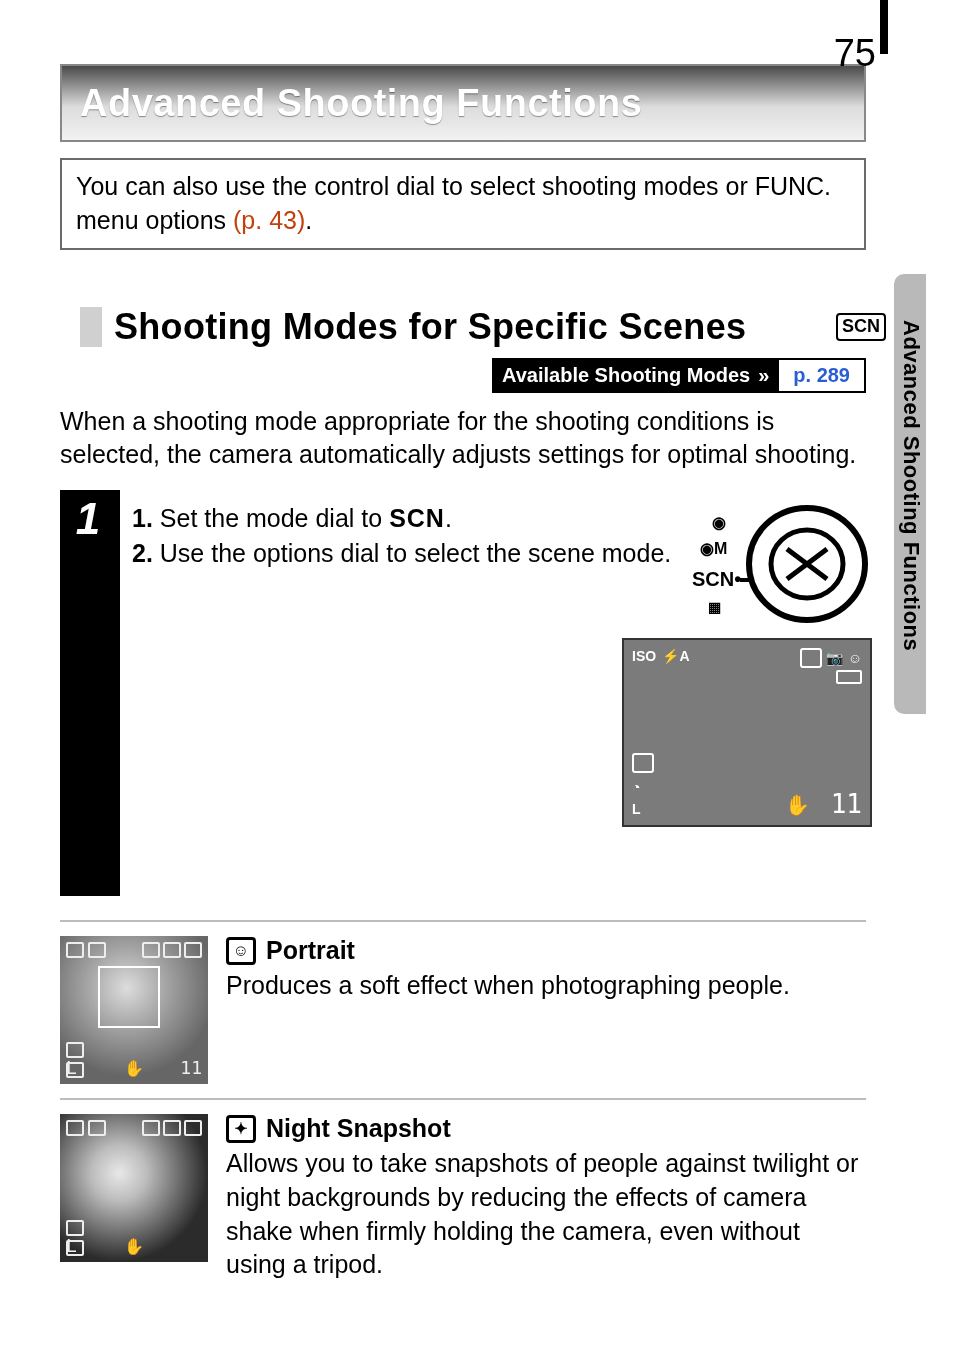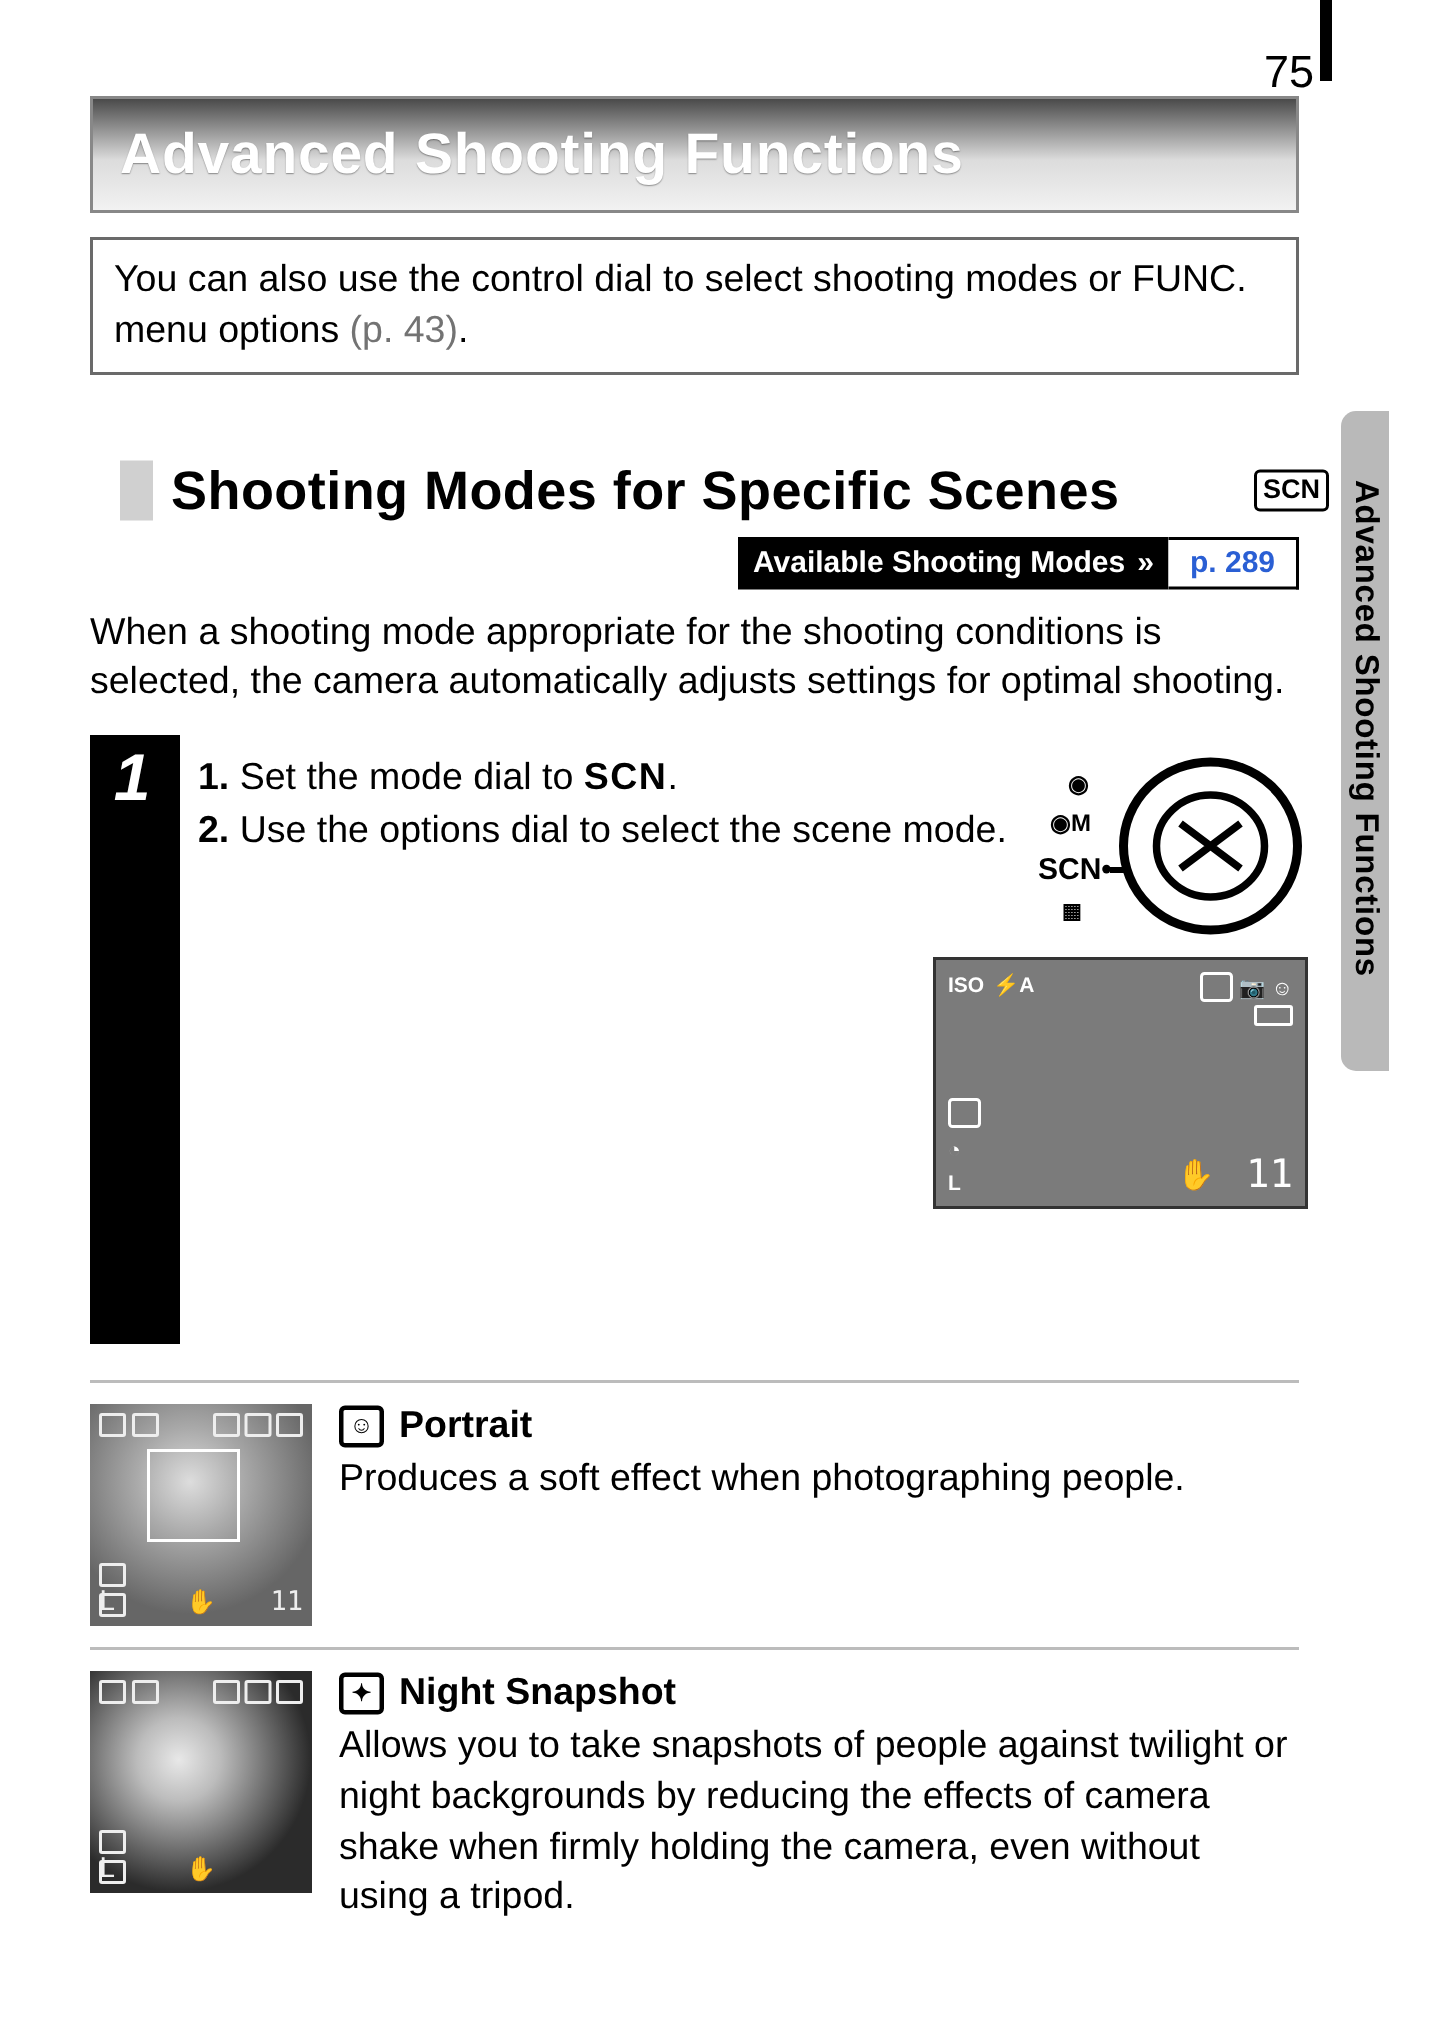--- a/index.html
+++ b/index.html
@@ -1,43 +1,43 @@
 <!DOCTYPE html>
 <html><head>
 <meta charset="utf-8">
 <style>
   * { box-sizing: border-box; margin: 0; padding: 0; }
   html, body { width: 954px; height: 1345px; background: #fff; font-family: Arial, Helvetica, sans-serif; color: #000; }
   .page { position: relative; width: 954px; height: 1345px; padding: 28px 40px 40px 60px; }
   .vbar { position: absolute; top: 0; right: 66px; width: 8px; height: 54px; background: #000; }
-  .pagenum { position: absolute; top: 32px; right: 78px; font-size: 30px; }
+  .pagenum { position: absolute; top: 32px; right: 78px; font-size: 38px; }
   .chapter-band { margin-top: 36px; height: 78px; background: linear-gradient(to bottom, #4a4a4a 0%, #dcdcdc 55%, #f2f2f2 100%); border: 2px solid #888; display: flex; align-items: center; padding-left: 18px; width: 806px; }
   .chapter-band h1 { color: #fff; font-size: 38px; font-weight: 900; font-stretch: condensed; letter-spacing: 0.5px; text-shadow: 0 1px 1px rgba(0,0,0,0.4); }
   .intro-box { margin-top: 16px; width: 806px; border: 2px solid #6a6a6a; padding: 10px 14px; font-size: 25px; line-height: 1.35; }
-  .link { color: #737373; }
+  .link { color: #c2410c; }
   .section-row { margin-top: 56px; width: 806px; display: flex; align-items: center; gap: 12px; margin-left: 20px; }
   .section-left-tick { width: 22px; height: 40px; background: #d0d0d0; }
   .section-title { font-size: 36px; font-weight: 900; letter-spacing: 0.3px; }
   .scn-badge { margin-left: auto; border: 2px solid #000; border-radius: 4px; font-weight: 700; font-size: 18px; padding: 0 4px; height: 28px; display: flex; align-items: center; }
   .modes-strip { margin-top: 10px; width: 806px; display: flex; justify-content: flex-end; align-items: stretch; }
   .modes-black { background: #000; color: #fff; font-weight: 700; font-size: 20px; padding: 4px 10px; display: flex; align-items: center; gap: 8px; }
   .modes-arrow { font-size: 20px; }
   .modes-page { background: #fff; border: 2px solid #000; border-left: none; color: #2a5fd4; font-weight: 700; font-size: 20px; padding: 4px 14px; display: flex; align-items: center; }
   .section-para { margin-top: 12px; width: 806px; font-size: 25px; line-height: 1.35; }
   .step-wrap { margin-top: 18px; width: 806px; display: flex; }
   .step-num-col { width: 56px; background: #000; color: #fff; display: flex; align-items: flex-start; justify-content: center; padding-top: 4px; }
   .step-num { font-size: 44px; font-style: italic; font-weight: 900; }
   .step-body { flex: 1; border-left: 4px solid #000; padding: 8px 0 8px 12px; position: relative; }
   .step-title { font-size: 30px; font-weight: 900; }
   .step-sub { font-size: 25px; margin-top: 6px; }
   .step-sub b { font-weight: 700; }
   .scn-text { font-weight: 900; letter-spacing: 1px; }
   .dial-area { position: absolute; right: -6px; top: 4px; width: 200px; height: 140px; }
   .dial-svg { width: 200px; height: 140px; }
-  .lcd { position: absolute; right: -6px; top: 148px; width: 250px; height: 168px; background: #7b7b7b; border: 2px solid #333; }
+  .lcd { position: absolute; right: -6px; top: 148px; width: 250px; height: 189px; background: #7b7b7b; border: 2px solid #333; }
   .lcd-ind-top-left { position: absolute; top: 8px; left: 8px; display: flex; gap: 6px; }
   .lcd-ind-top-right { position: absolute; top: 8px; right: 8px; display: flex; gap: 4px; align-items: center; }
   .lcd-batt { position: absolute; top: 30px; right: 8px; width: 26px; height: 14px; border: 2px solid #fff; border-radius: 2px; }
   .lcd-icon-box { width: 22px; height: 20px; border: 2px solid #fff; border-radius: 3px; }
   .lcd-left-stack { position: absolute; left: 8px; bottom: 8px; display: flex; flex-direction: column; gap: 6px; }
   .lcd-hand { position: absolute; bottom: 8px; right: 60px; color: #fff; font-size: 20px; }
   .lcd-count { position: absolute; bottom: 6px; right: 8px; color: #fff; font-size: 26px; font-family: monospace; }
   .lcd-text { color: #fff; font-size: 14px; font-weight: 700; }
   .mode-row { width: 806px; display: flex; gap: 18px; padding: 14px 0; border-top: 2px solid #bcbcbc; margin-top: 24px; }
   .mode-row + .mode-row { margin-top: 0; }

